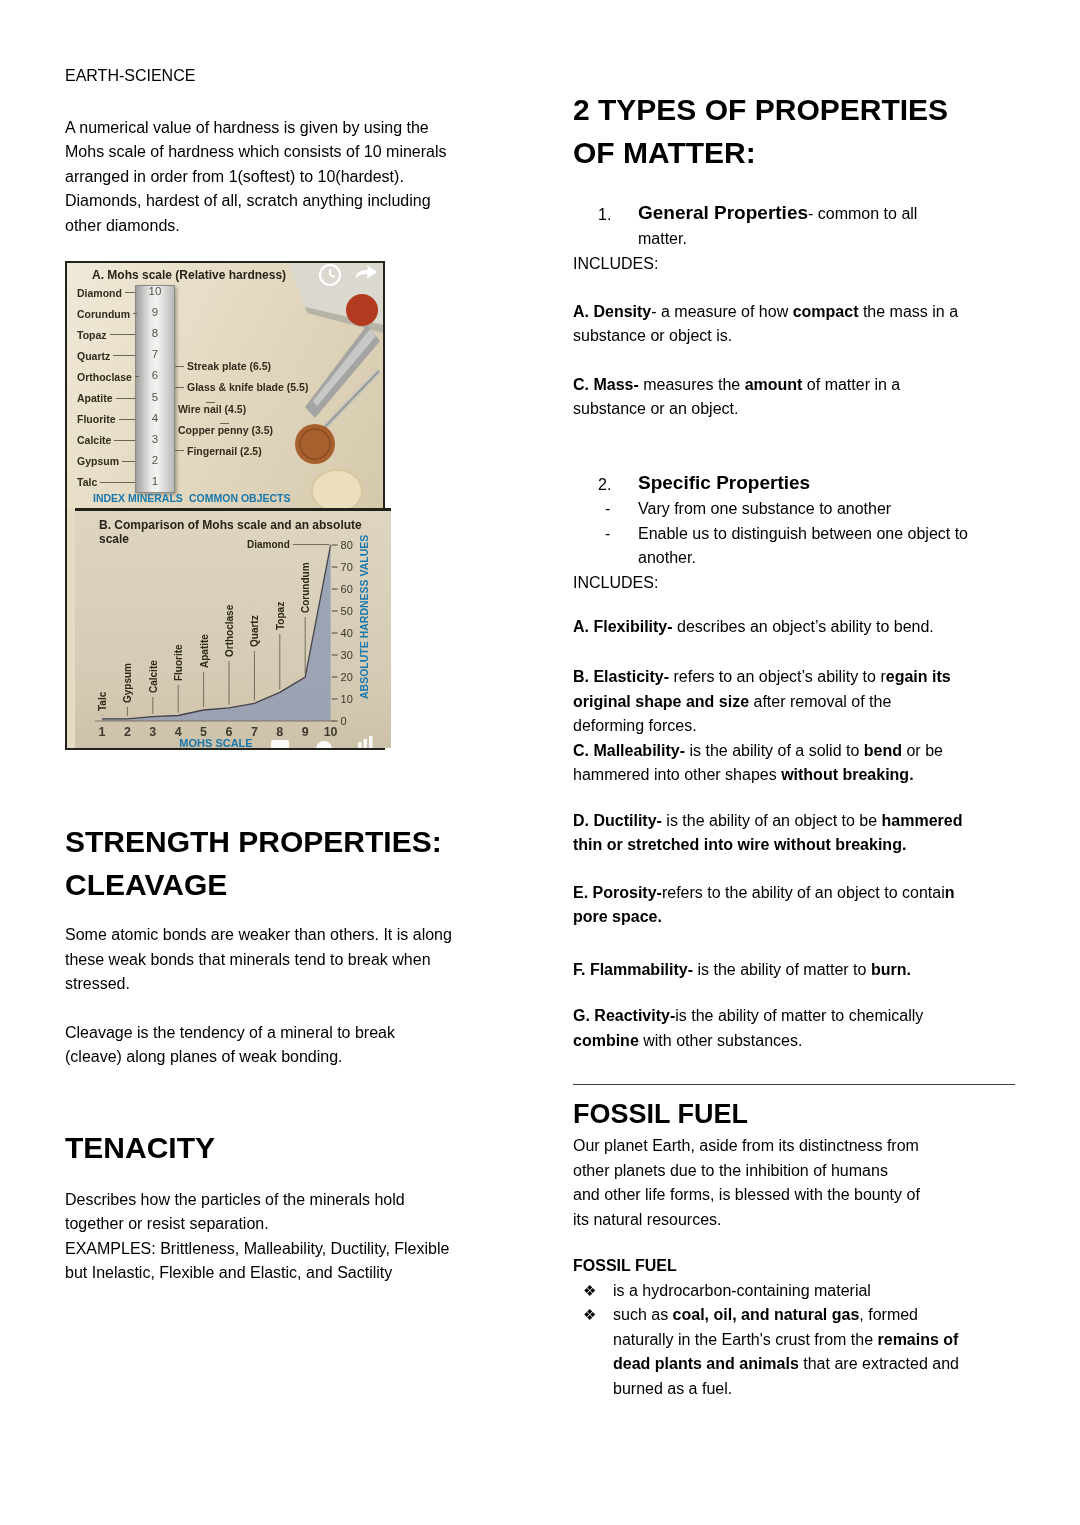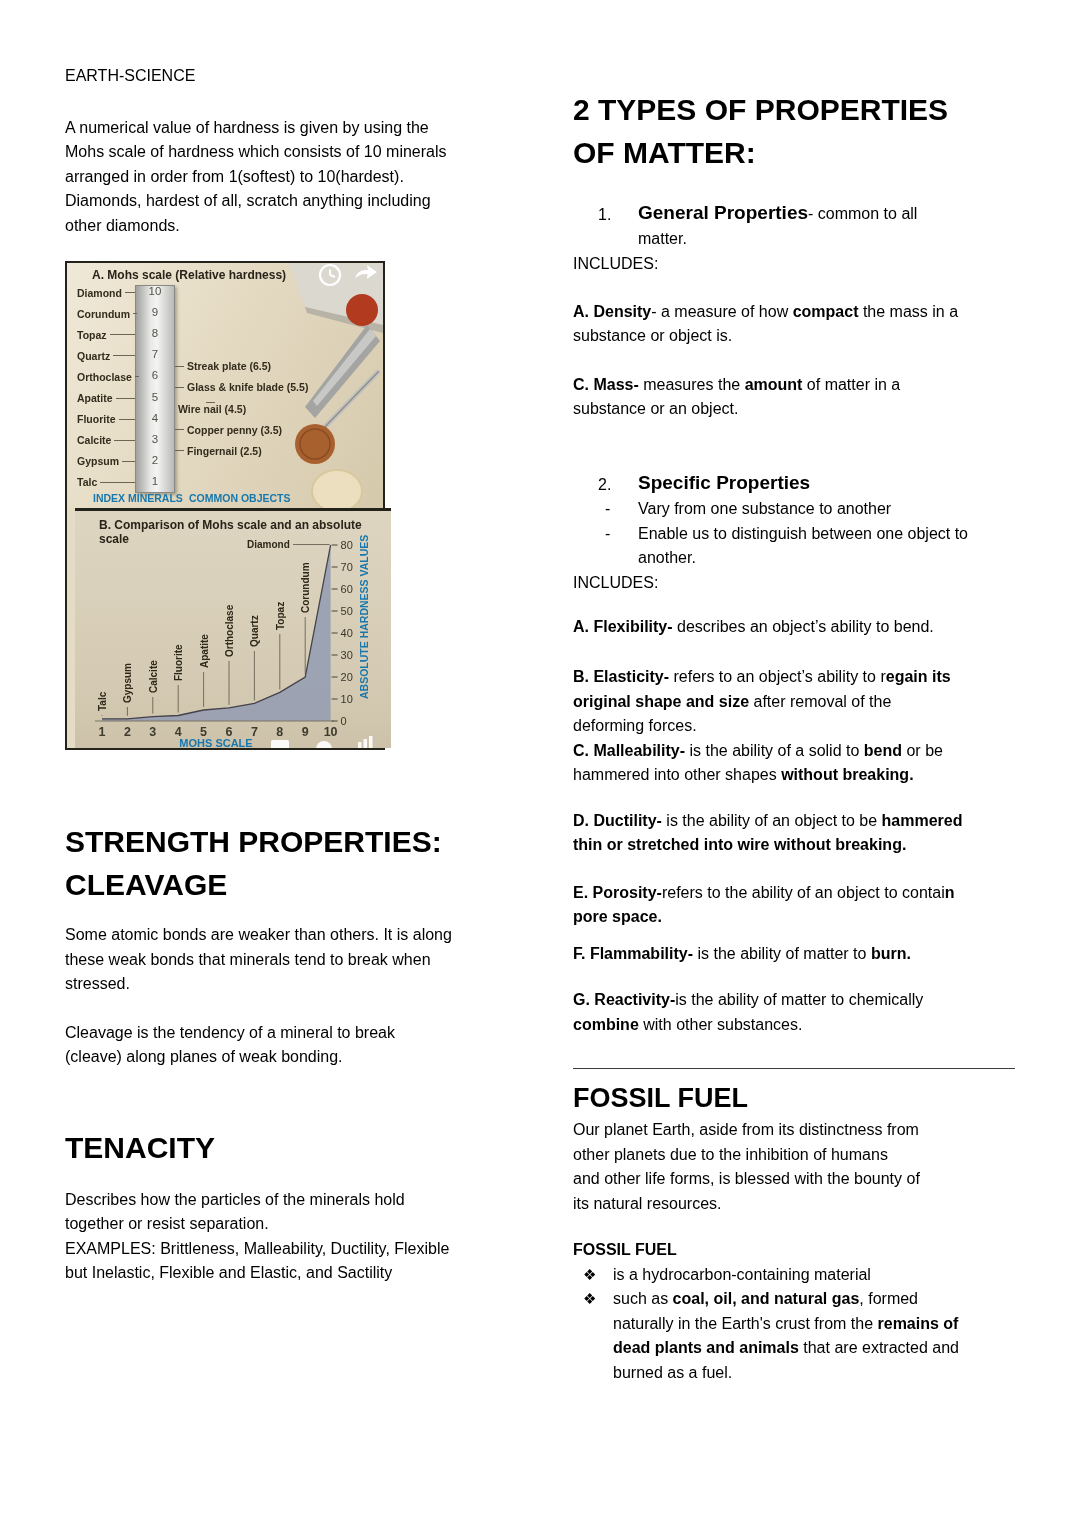--- a/index.html
+++ b/index.html
@@ -139,21 +139,21 @@
               <span class="object-label">Streak plate (6.5)</span>
             </div>
             <div class="object-row" style="top: 117.95px;">
               <div class="object-dash"></div>
               <span class="object-label">Glass &amp; knife blade (5.5)</span>
             </div>
             <div class="object-row" style="top: 139.05px; flex-direction: column;">
               <div class="object-dash"></div>
               <span class="object-label">Wire nail (4.5)</span>
             </div>
-            <div class="object-row" style="top: 160.15px;">
+            <div class="object-row" style="top: 160.15px; flex-direction: column;">
               <div class="object-dash"></div>
               <span class="object-label">Copper penny (3.5)</span>
             </div>
             <div class="object-row" style="top: 181.25px;">
               <div class="object-dash"></div>
               <span class="object-label">Fingernail (2.5)</span>
             </div>
           </div>
         <span class="fig-footer" style="left:26px">INDEX MINERALS</span>
         <span class="fig-footer" style="left:122px">COMMON OBJECTS</span>
@@ -277,21 +277,21 @@
     <div class="body" style="margin-top:20px"><span style="font-weight: 700;">A. Flexibility-</span><span> describes an object’s ability to bend.</span></div>
     <div class="body" style="margin-top:26px"><span style="font-weight: 700; text-align: right;">B. Elasticity-</span><span> refers to an object’s ability to r</span><span style="font-weight: 700;">egain its
 original shape and size</span><span> after removal of the
 deforming forces.</span></div>
     <div class="body"><span style="font-weight: 700;">C. Malleability-</span><span> is the ability of a solid to </span><span style="font-weight: 700;">bend</span><span> or be
 hammered into other shapes </span><span style="font-weight: 700;">without breaking.</span></div>
     <div class="body" style="margin-top:21px"><span style="font-weight: 700;">D. Ductility-</span><span> is the ability of an object to be </span><span style="font-weight: 700;">hammered
 thin or stretched into wire without breaking.</span></div>
     <div class="body" style="margin-top:23px"><span style="font-weight: 700;">E. Porosity-</span><span>refers to the ability of an object to contai</span><span style="font-weight: 700;">n
 pore space.</span></div>
-    <div class="body" style="margin-top:12px"><span style="font-weight: 700;">F. Flammability-</span><span> is the ability of matter to </span><span style="font-weight: 700;">burn.</span></div>
+    <div class="body" style="margin-top:28px"><span style="font-weight: 700;">F. Flammability-</span><span> is the ability of matter to </span><span style="font-weight: 700;">burn.</span></div>
     <div class="body" style="margin-top:22px"><span style="font-weight: 700;">G. Reactivity-</span><span>is the ability of matter to chemically
 </span><span style="font-weight: 700;">combine</span><span> with other substances.</span></div>
 
     <div class="divider"></div>
 
     <div class="h2" style="margin-top:11px">FOSSIL FUEL</div>
     <div class="body" style="margin-top:2px">Our planet Earth, aside from its distinctness from
 other planets due to the inhibition of humans
 and other life forms, is blessed with the bounty of
 its natural resources.</div>

